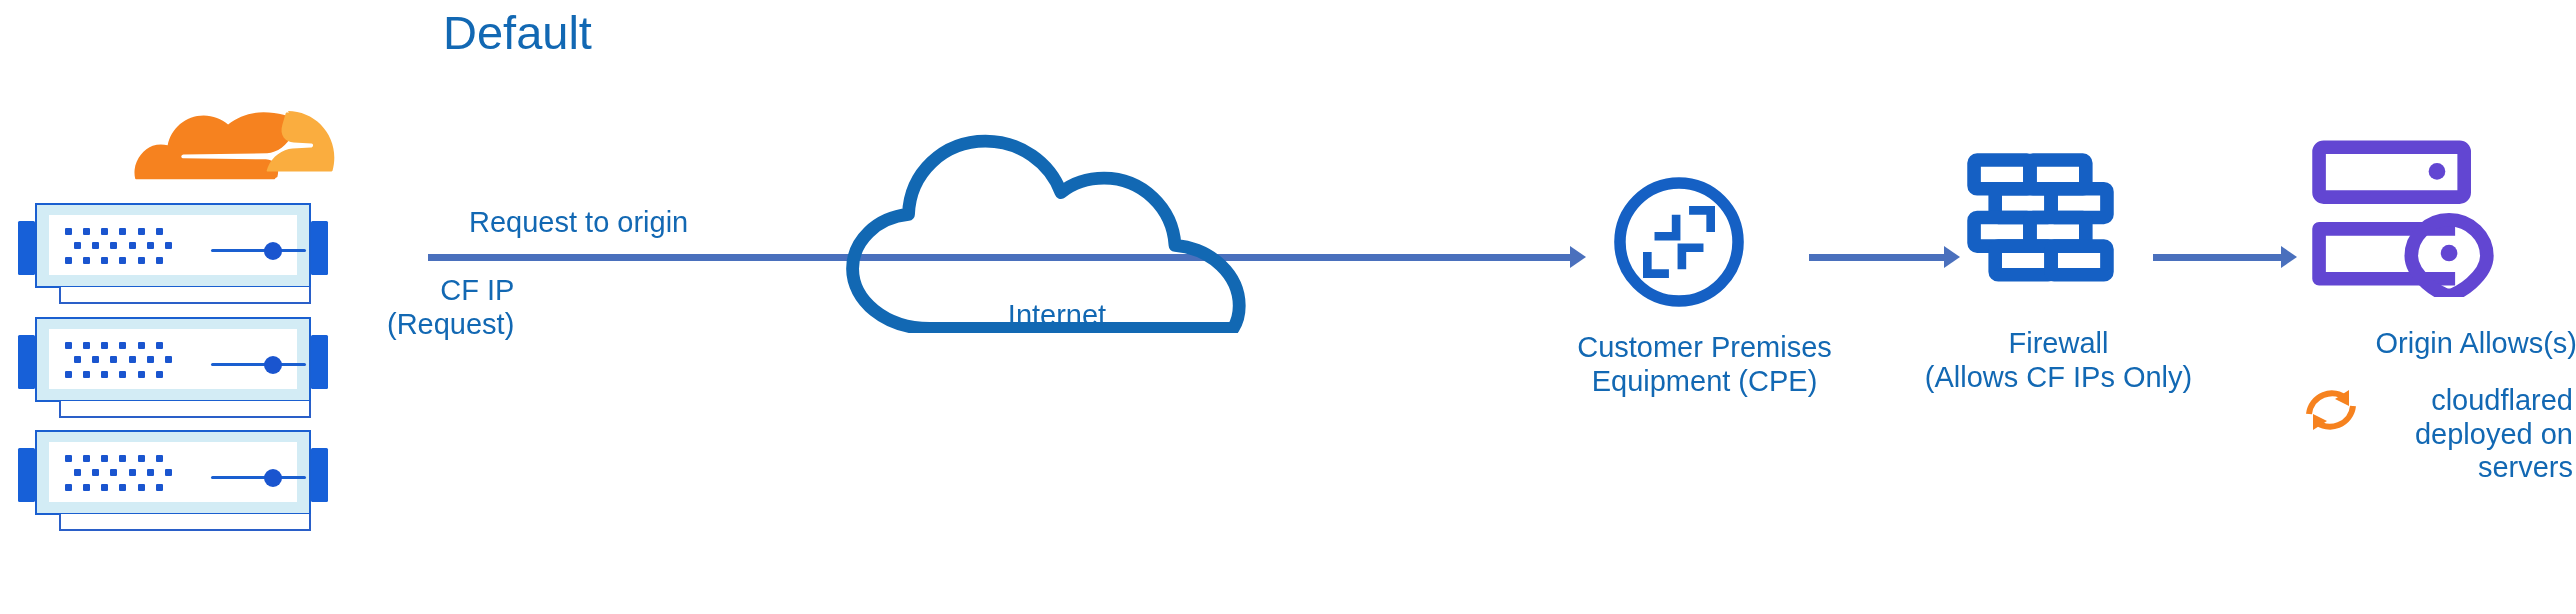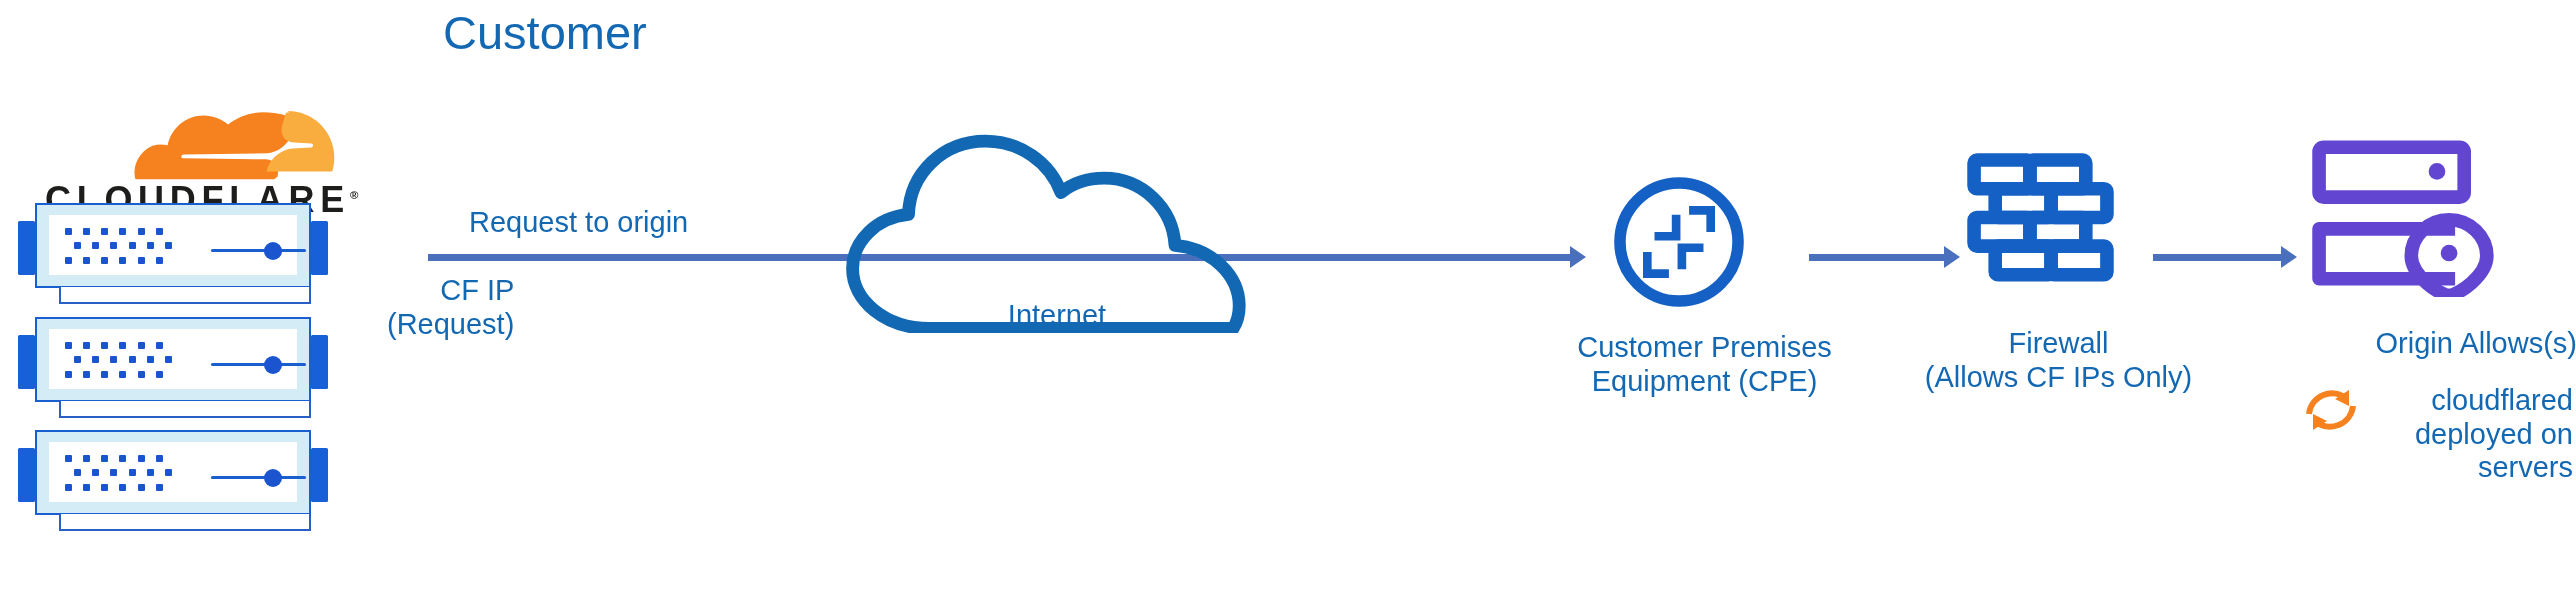--- a/index.html
+++ b/index.html
@@ -77,32 +77,29 @@
   #cloudflared-icon{left:2299px;top:378px;width:64px;height:64px;}
 
   
   #cpe-icon{left:1607px;top:170px;width:144px;height:144px;}
   #firewall-icon{left:1965px;top:151px;width:151px;height:151px;}
   #internet-cloud{left:840px;top:114px;width:439px;height:219px;}
 </style>
 </head>
 <body>
 
-<div class="abs" id="diagram-title">Customer</div>
+<div class="abs" id="diagram-title">Default</div>
 
 <div class="abs" id="cloudflare-logo">
   <svg width="318" height="114" viewBox="0 0 420 150">
     <g transform="translate(196,8) scale(1.52)">
       <path d="M96.4 56.2c1.2-4.2 0.8-8-1.2-10.9-1.9-2.6-5-4.2-8.8-4.4l-72.1-0.9c-0.5 0-0.9-0.2-1.1-0.6-0.2-0.4-0.3-0.9-0.2-1.4 0.3-0.8 1-1.3 1.8-1.4l72.7-0.9c8.6-0.4 18-7.4 21.3-15.9l4.2-10.9c0.2-0.5 0.2-1 0.1-1.5C108.4 3.5 97 0 84.4 0 72.8 0 62.1 4 53.6 10.6 47.9 5.7 40.5 2.7 32.4 2.7c-15.7 0-28.5 11.2-31.3 26-4.1-1.1-8.5-1.1-13 0.3C-19.4 31.7-26.6 40-27.6 49.8c-0.3 2.6-0.1 5.1 0.4 7.5 0.1 0.6 0.6 1 1.2 1h119.3c0.7 0 1.3-0.5 1.5-1.1z" fill="#f6821f"></path>
       <path d="M118.6 18.1c-0.7 0-1.3 0-2 0.1-0.5 0-0.9 0.4-1 0.9l-2.9 9.9c-1.2 4.2-0.8 8 1.2 10.9 1.9 2.6 5 4.2 8.8 4.4l15.4 0.9c0.5 0 0.9 0.2 1.1 0.6 0.2 0.4 0.3 0.9 0.2 1.4-0.3 0.8-1 1.3-1.8 1.4l-16 0.9c-8.7 0.4-18 7.4-21.3 15.9l-1.1 3c-0.2 0.6 0.2 1.1 0.8 1.1h55c0.6 0 1.2-0.4 1.4-1 1-3.5 1.5-7.2 1.5-11.1 0-22.3-18.1-40.4-40.4-40.4z" fill="#faad3f" transform="translate(-12,-18)"></path>
     </g>
   </svg>
-  <div id="cloudflare-wordmark">
-    <span>CLOUDFLARE</span><sup>®</sup>
-  </div>
 </div>
 
 <div class="abs server-unit" style="left:15px;top:201px;">
   <span class="srv-ear l"></span>
   <span class="srv-ear r"></span>
   <div class="srv-body">
     <div class="srv-face">
       <div class="srv-dots">
           <i style="left: 0px; top: 0px;"></i>
           <i style="left: 18px; top: 0px;"></i>

